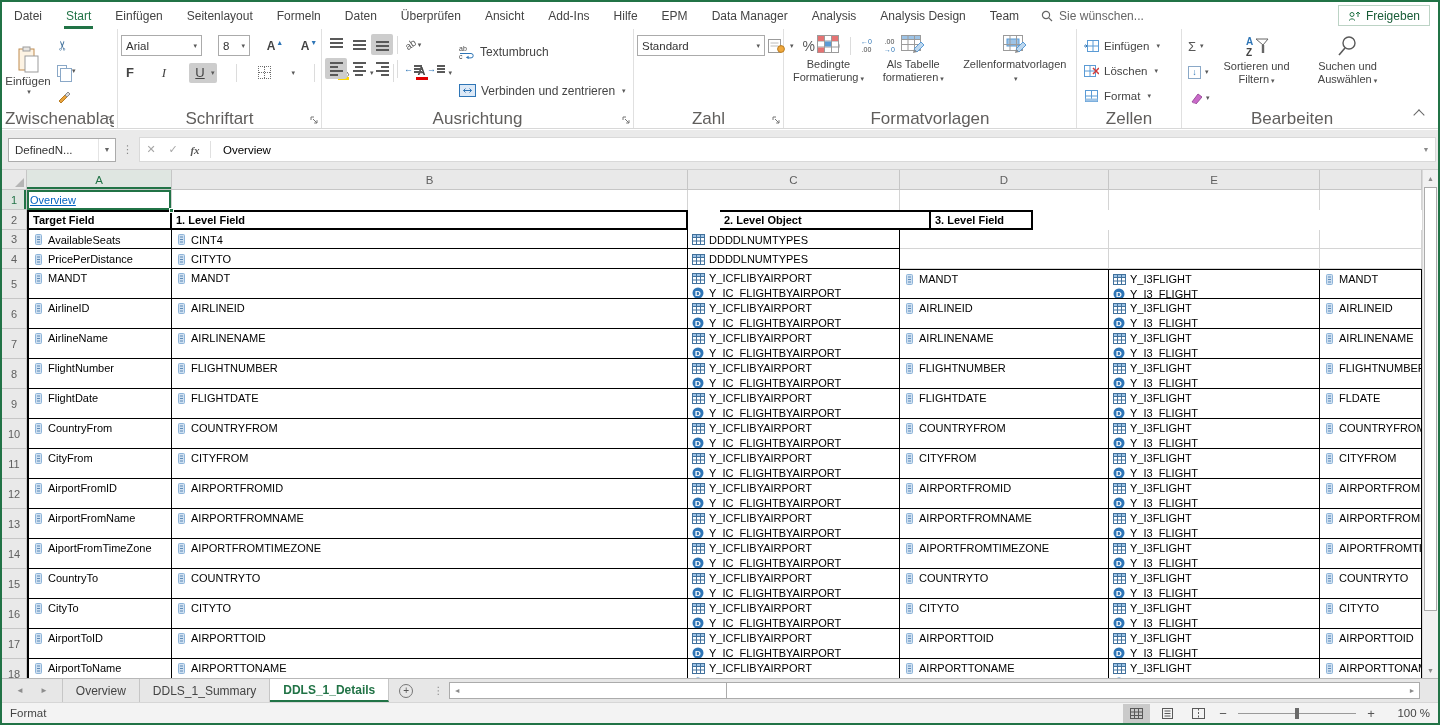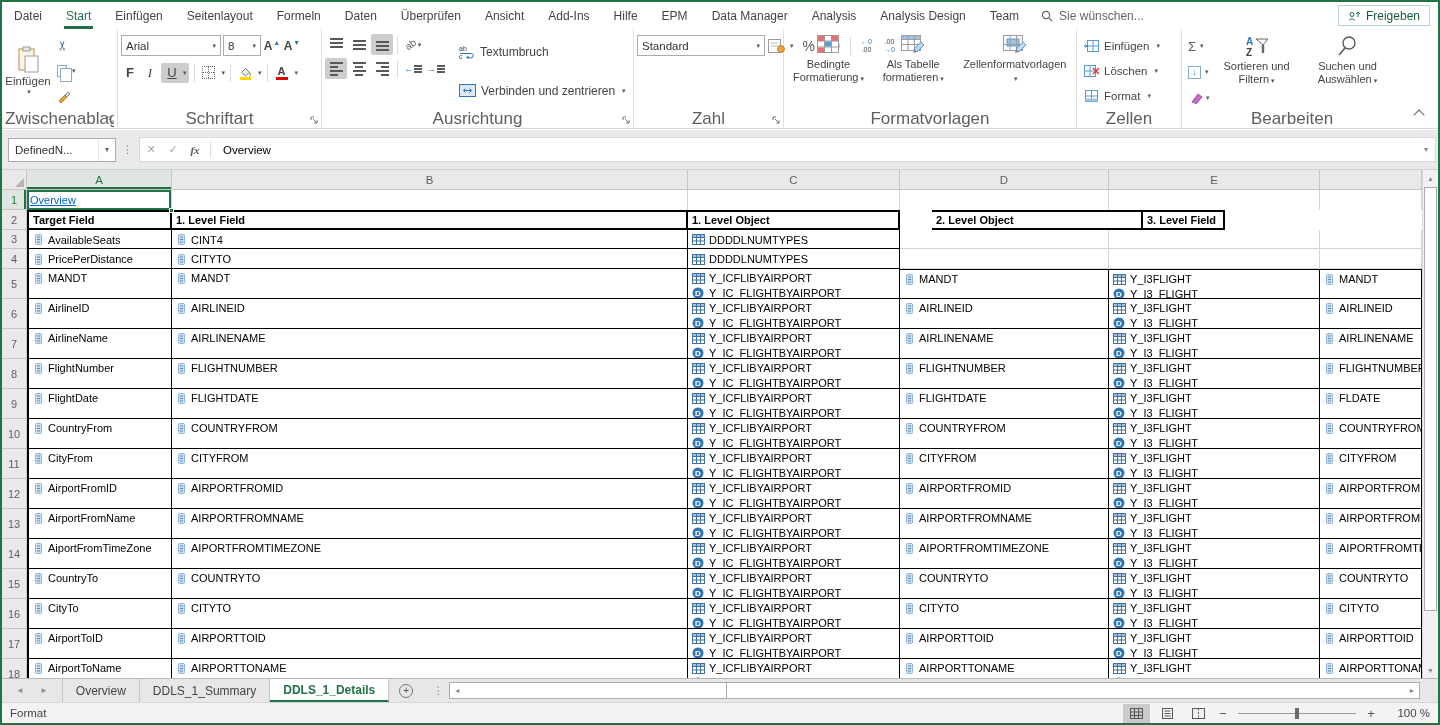--- a/index.html
+++ b/index.html
@@ -29,21 +29,21 @@
   .pressed{background:#cdcdcd;border-radius:2px}
 
   .clipbody{display:flex;gap:3px}
   .pastebtn{width:46px;display:flex;flex-direction:column;align-items:center;justify-content:center;gap:1px;font-size:11.5px;color:#444}
   .clipcol{display:flex;flex-direction:column;justify-content:space-around;padding:2px 0}
   .sbtn{display:flex;align-items:center;gap:3px;height:20px;padding:0 3px}
   .ic-cut{color:#41719c;font-size:13px;display:inline-block;transform:rotate(270deg)}
   .ic-copy{width:10px;height:12px;border:1px solid #8aa8c7;background:#fff;position:relative;display:inline-block}
   .ic-copy::after{content:"";position:absolute;left:2px;top:2px;width:10px;height:12px;border:1px solid #8aa8c7;background:#fff}
 
-  .frow{display:flex;align-items:center;gap:2px;height:25px;margin-top:2px}
+  .frow{display:flex;align-items:center;gap:16px;height:25px;margin-top:2px}
   .combo{display:flex;align-items:center;border:1px solid #ababab;background:#fff;height:21px;padding:0 4px;font-size:11.5px;color:#333}
   .combo .cv{flex:1;overflow:hidden;white-space:nowrap}
   .fbtn{min-width:18px;height:20px;display:inline-flex;align-items:center;justify-content:center;color:#444;font-size:13px}
   .fbtn.b{font-weight:bold}
   .fbtn.i{font-style:italic;font-family:"Liberation Serif",serif}
   .fbtn.u{text-decoration:underline}
   .ugroup{display:inline-flex;align-items:center;padding:0 2px;height:20px}
   .fsz{font-size:12px;color:#444;font-weight:bold;display:inline-flex;align-items:flex-start}
   .fsz i{font-style:normal;font-size:7px;color:#2e75b6;margin-left:1px}
   .ic-borders{width:13px;height:13px;border:1px dotted #6e6e6e;position:relative;display:inline-block}
@@ -605,27 +605,24 @@
           <div class="cell gl" style="width: 102px;"></div>
         </div>
         <div class="srow" style="height: 20px;">
           <div class="rh">2</div>
           <div class="cell th first" style="width: 145px;">
             <span>Target Field</span>
           </div>
           <div class="cell th" style="width: 516px;">
             <span>1. Level Field</span>
           </div>
-          <div class="cell th" style="width: 212px;">
-            <span>1. Level Object</span>
-          </div>
           <div class="cell th" style="width: 211px; margin-left: 32px;">
             <span>2. Level Object</span>
           </div>
-          <div class="cell th" style="width: 82px;">
+          <div class="cell th" style="width: 102px;">
             <span>3. Level Field</span>
           </div>
         </div>
         <div class="srow" style="height: 19px;">
           <div class="rh">3</div>
           <div class="cell blk first" style="width: 145px;">
             <div class="cval">
               <svg width="7" height="11" viewBox="0 0 7 11" style="margin:0 6px 0 3px;flex:none">
                 <rect x="0.5" y="0.5" width="6" height="10" rx="1" fill="#cfe0f1" stroke="#8eb4d9"></rect>
                 <line x1="2" y1="3" x2="5" y2="3" stroke="#5b88b5"></line>

